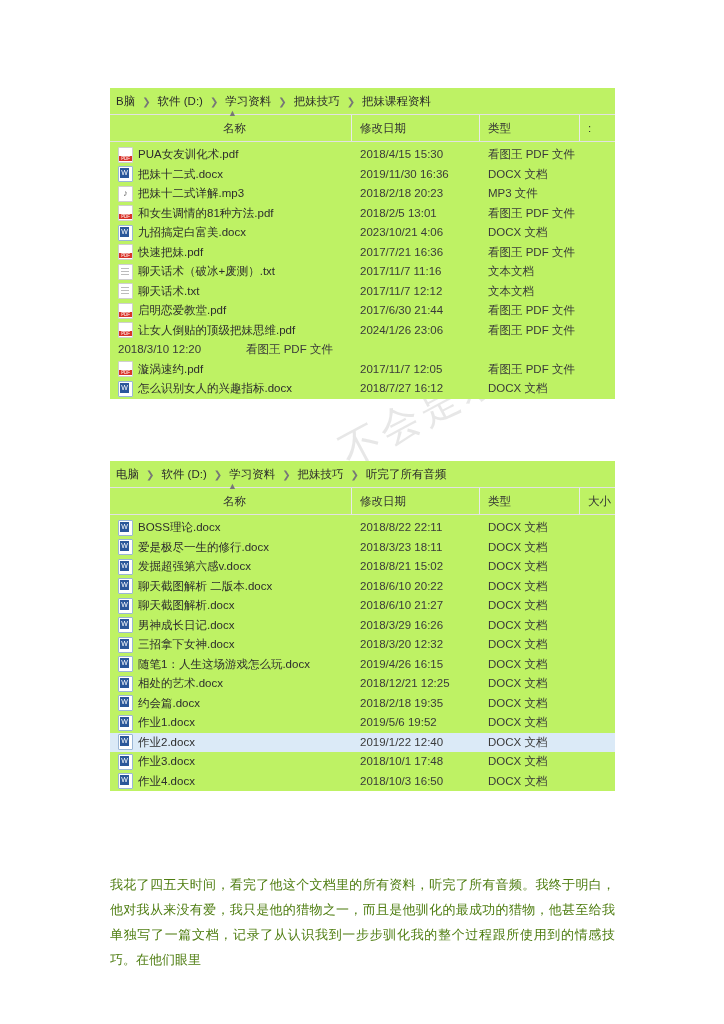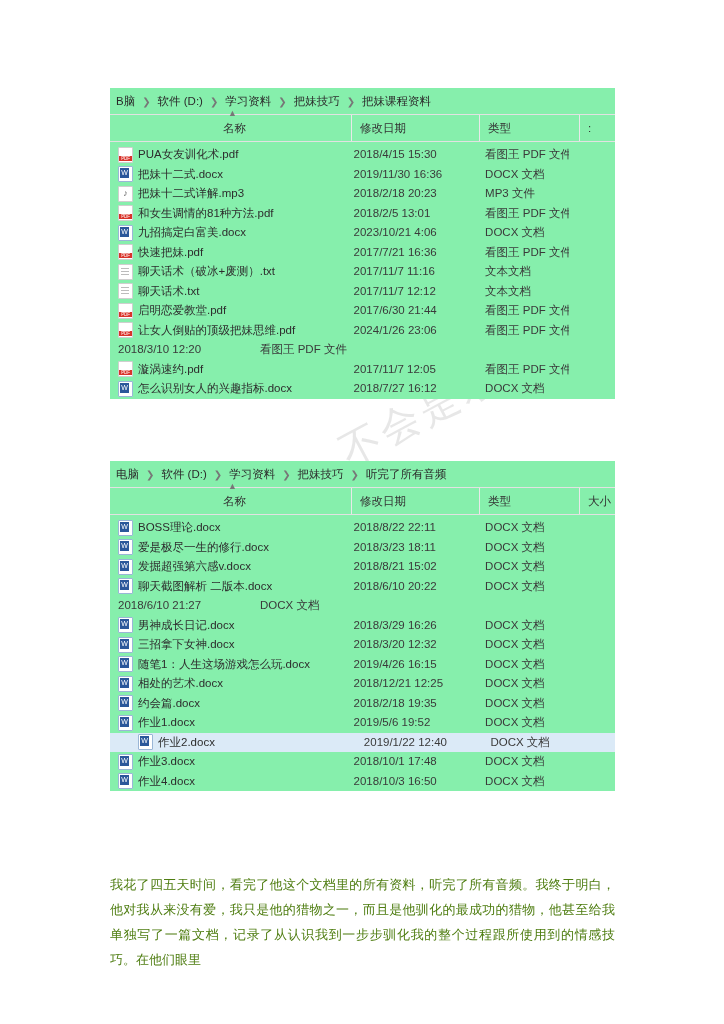--- a/index.html
+++ b/index.html
@@ -34,21 +34,21 @@
     letter-spacing: 4px;
     pointer-events: none;
     font-family: "DejaVu Sans", sans-serif;
   }
 
   
   .explorer {
     position: absolute;
     left: 110px;
     width: 505px;
-    background: #86efac;
+    background: #bef264;
   }
   .explorer.first { top: 88px; }
   .explorer.second { top: 461px; }
 
   
   .breadcrumb {
     display: flex;
     align-items: center;
     height: 26px;
     font-size: 11.5px;
@@ -99,25 +99,23 @@
   }
 
   
   .rows { padding-top: 3px; }
   .row {
     display: flex;
     align-items: center;
     height: 19.5px;
     font-size: 11.5px;
     color: #2d2d2d;
-    gap: 14px;
   }
   .row.selected {
     background: #dbeaf7;
-    padding-left: 20px;
   }
   .cell {
     height: 19.5px;
     line-height: 19.5px;
     box-sizing: border-box;
     overflow: hidden;
     white-space: nowrap;
   }
   .cell.name {
     width: 242px;
@@ -402,20 +400,24 @@
         <div class="row">
           <div class="cell name">
             <span class="ficon docx"></span>
             <span>聊天截图解析 二版本.docx</span>
           </div>
           <div class="cell date">2018/6/10 20:22</div>
           <div class="cell type">DOCX 文档</div>
           <div class="cell size"></div>
         </div>
         <div class="row">
+          <div class="cell name">
+            <span class="ficon docx"></span>
+            <span>聊天截图解析.docx</span>
+          </div>
           <div class="cell date">2018/6/10 21:27</div>
           <div class="cell type">DOCX 文档</div>
           <div class="cell size"></div>
         </div>
         <div class="row">
           <div class="cell name">
             <span class="ficon docx"></span>
             <span>男神成长日记.docx</span>
           </div>
           <div class="cell date">2018/3/29 16:26</div>

